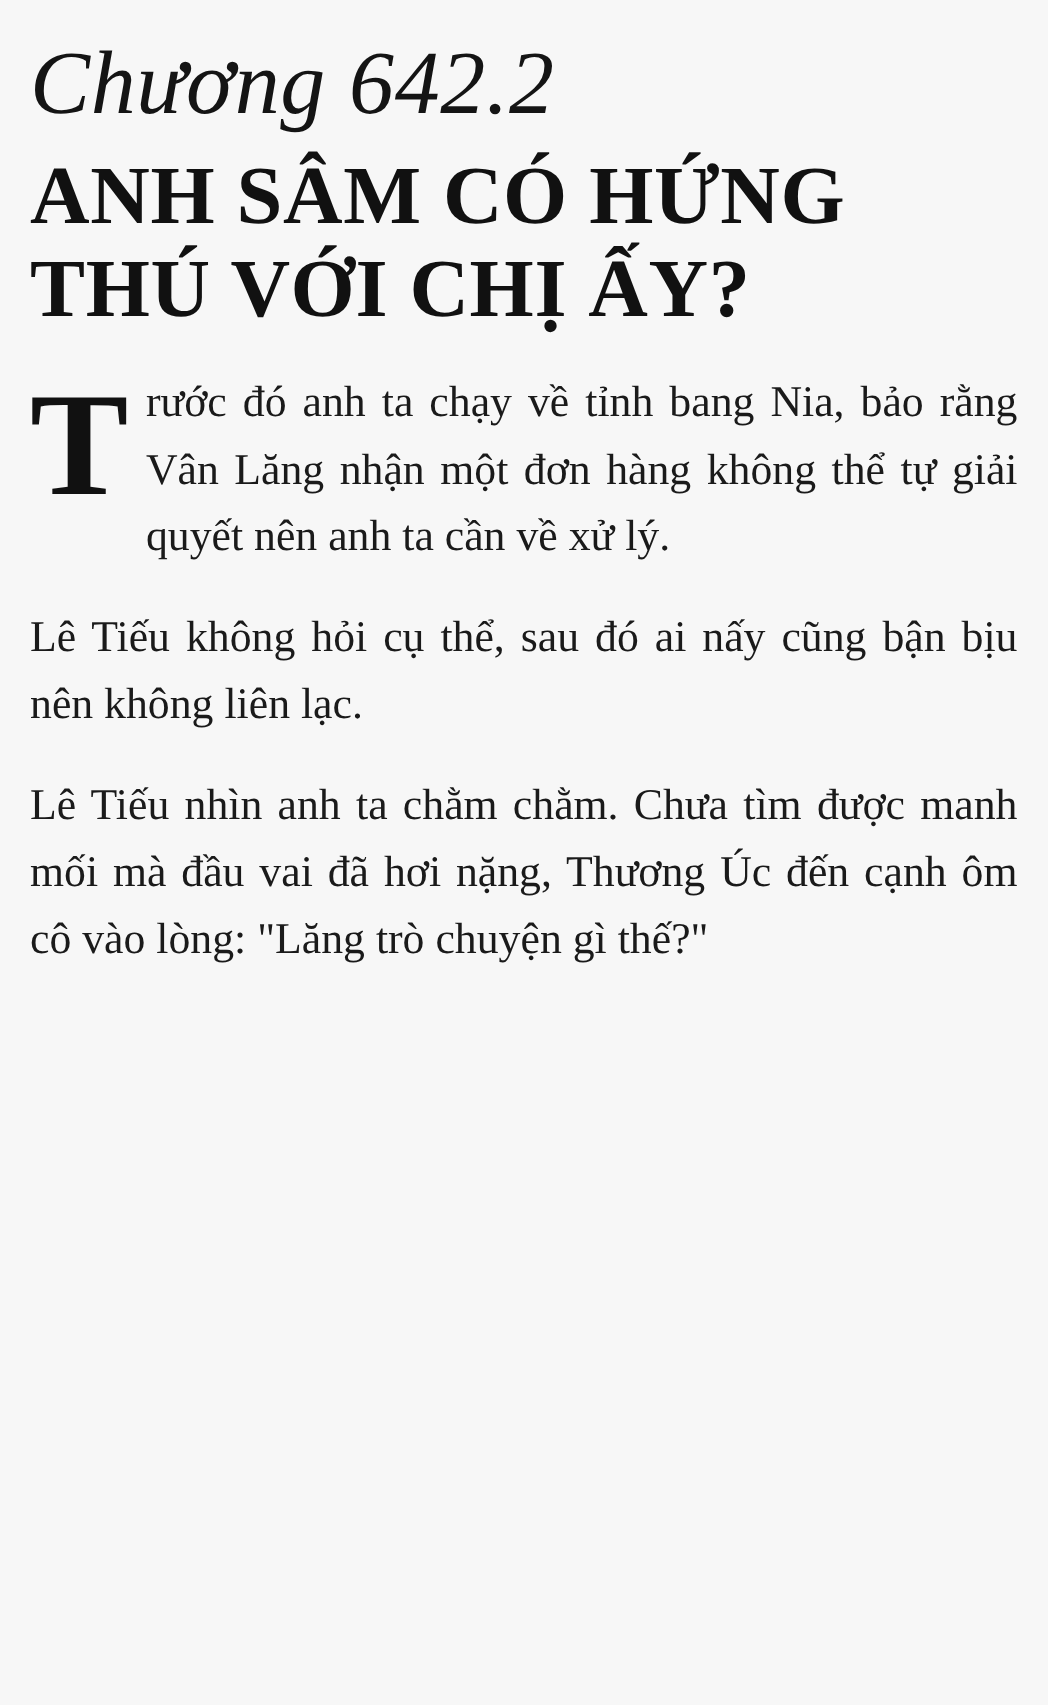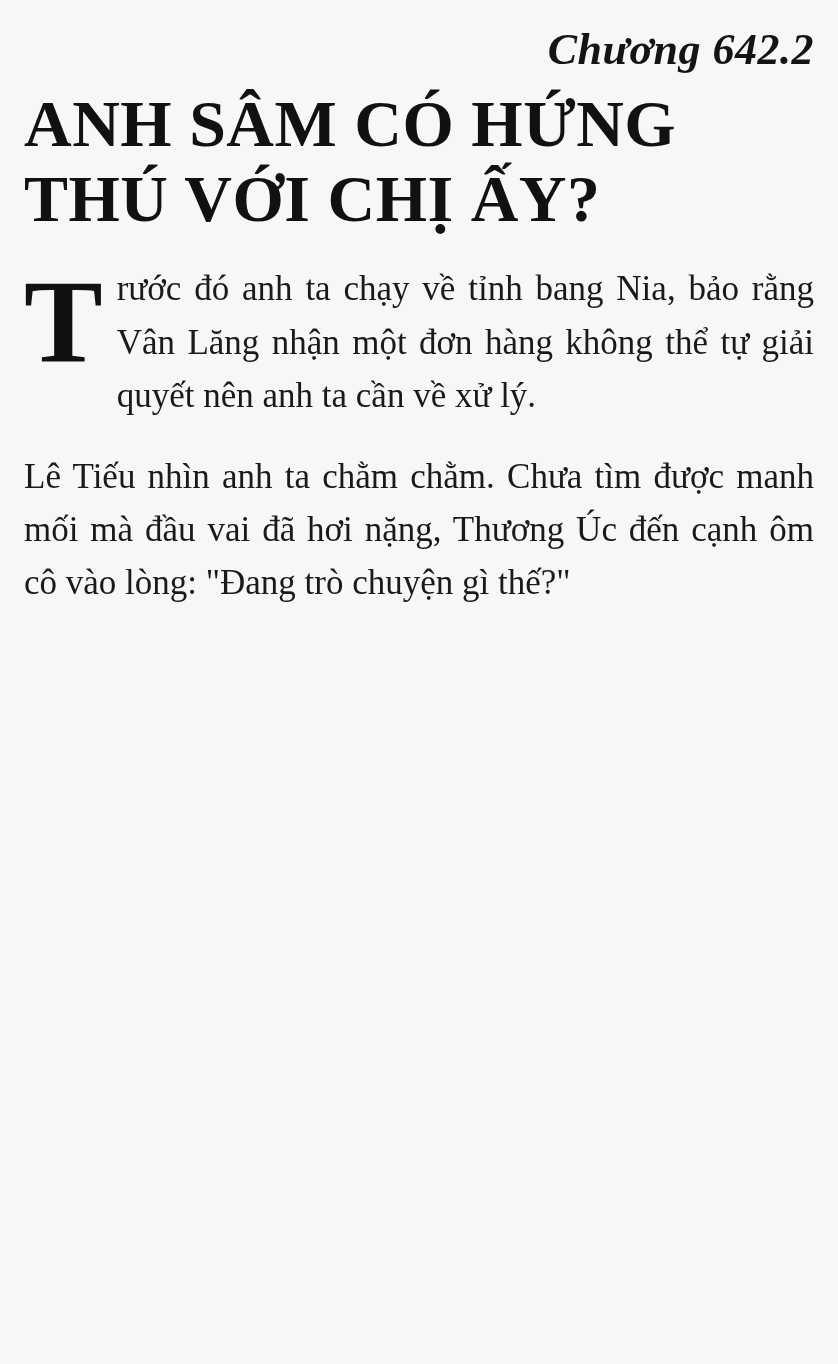--- a/index.html
+++ b/index.html
@@ -15,24 +15,24 @@
     -webkit-font-smoothing: antialiased;
   }
   .page {
     width: 838px;
     min-height: 1364px;
     box-sizing: border-box;
     padding: 18px 24px 20px 24px;
     background: #f7f7f7;
   }
   .chapter-number {
-    text-align: right;
+    text-align: left;
     font-style: italic;
-    font-weight: 700;
-    font-size: 44px;
+    font-weight: 400;
+    font-size: 72px;
     line-height: 1.18;
     letter-spacing: 0.5px;
     margin: 6px 0 10px 0;
     color: #141414;
   }
   .chapter-title {
     text-align: left;
     font-weight: 700;
     font-size: 66px;
     line-height: 1.14;
@@ -73,16 +73,17 @@
 <body>
 
 <div class="page">
 
   <div class="chapter-number">Chương 642.2</div>
 
   <h1 class="chapter-title">ANH SÂM CÓ HỨNG THÚ VỚI CHỊ ẤY?</h1>
 
   <div class="body-text">
     <p class="para first-para">Trước đó anh ta chạy về tỉnh bang Nia, bảo rằng Vân Lăng nhận một đơn hàng không thể tự giải quyết nên anh ta cần về xử lý.</p>
-    <p class="para">Lê Tiếu nhìn anh ta chằm chằm. Chưa tìm được manh mối mà đầu vai đã hơi nặng, Thương Úc đến cạnh ôm cô vào lòng: "Đang trò chuyện gì thế?"</p>
+    <p class="para">Lê Tiếu không hỏi cụ thể, sau đó ai nấy cũng bận bịu nên không liên lạc.</p>
+    <p class="para">Lê Tiếu nhìn anh ta chằm chằm. Chưa tìm được manh mối mà đầu vai đã hơi nặng, Thương Úc đến cạnh ôm cô vào lòng: "Lăng trò chuyện gì thế?"</p>
   </div>
 
 </div>
 
 </body></html>

